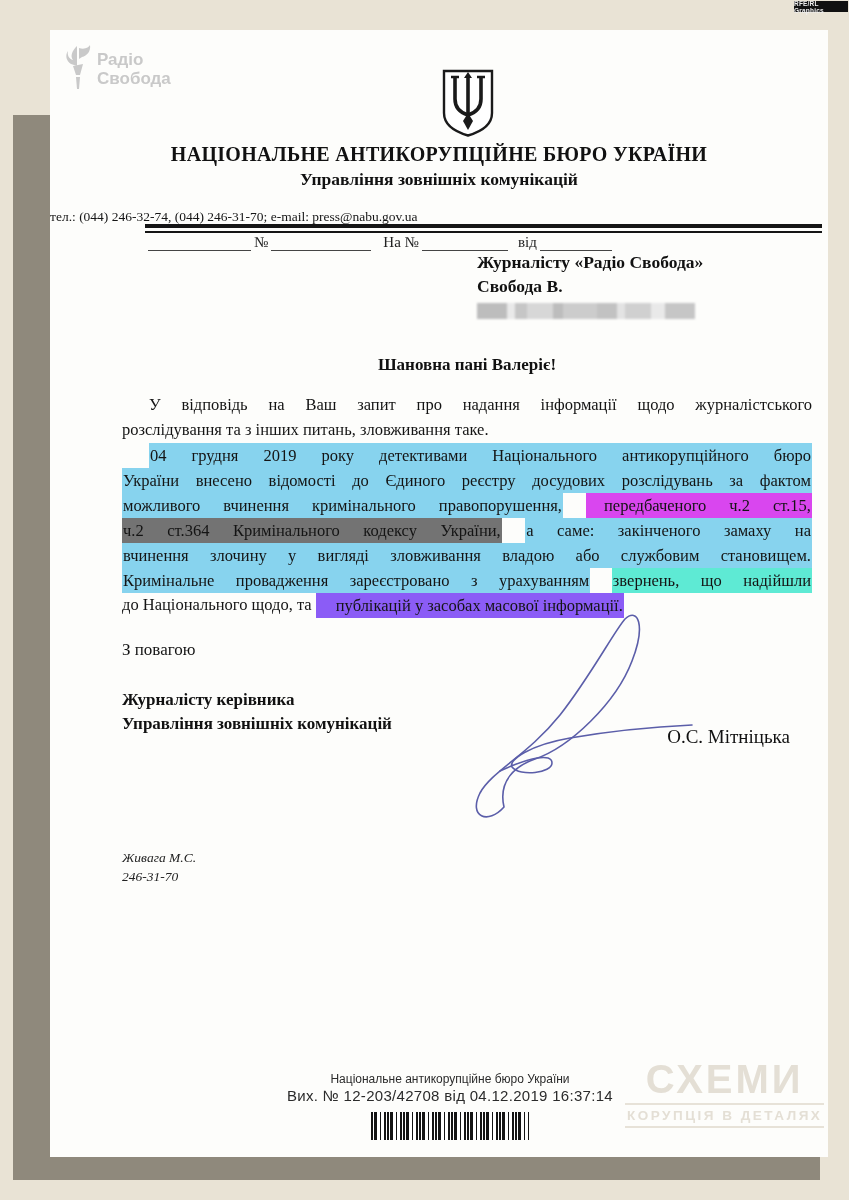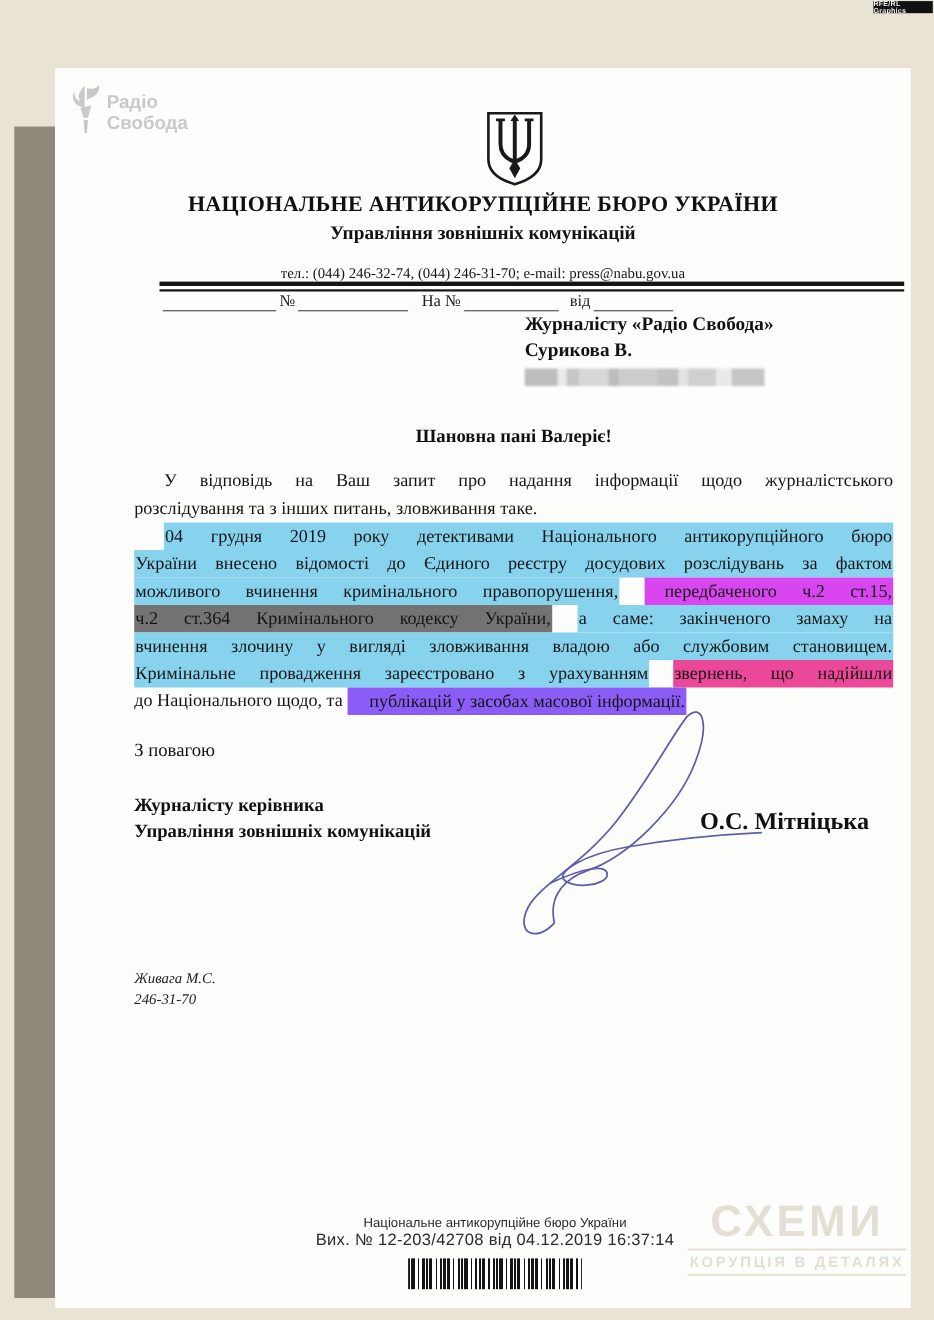--- a/index.html
+++ b/index.html
@@ -1,35 +1,35 @@
 <!DOCTYPE html>
 <html><head>
 <meta charset="utf-8">
 <style>
   html,body{margin:0;padding:0;}
   #canvas{
     position:relative;width:849px;height:1200px;overflow:hidden;
     background:#e9e3d5;font-family:"Liberation Serif",serif;
   }
   .shadow{position:absolute;left:13px;top:115px;width:807px;height:1065px;background:#8f897c;}
-  .page{position:absolute;left:50px;top:30px;width:778px;height:1127px;background:#fdfdfb;margin-top:32px;}
+  .page{position:absolute;left:50px;top:30px;width:778px;height:1127px;background:#fdfdfb;}
   .rfe-tag{position:absolute;left:794px;top:1px;width:54px;height:11px;background:#111;
     color:#efefef;font-family:"Liberation Sans",sans-serif;font-size:6.5px;font-weight:bold;
     display:flex;align-items:center;justify-content:center;letter-spacing:.2px;}
   
   .rs-logo{position:absolute;left:15px;top:15px;display:flex;align-items:center;gap:6px;color:#c9c9c9;}
   .rs-logo .txt{font-family:"Liberation Sans",sans-serif;font-weight:bold;font-size:17px;line-height:19px;}
   
   .emblem{position:absolute;left:390px;top:38px;}
   .org-name{position:absolute;left:0;top:113px;width:778px;text-align:center;
     font-weight:bold;font-size:20px;color:#111;letter-spacing:.3px;}
   .dept{position:absolute;left:0;top:139px;width:778px;text-align:center;
     font-weight:bold;font-size:17.5px;color:#111;}
   .addr1{position:absolute;left:0;top:162px;width:778px;text-align:center;font-size:13.5px;color:#151515;}
-  .addr2{position:absolute;left:0;top:179px;width:778px;text-align:center;font-size:13.5px;color:#151515;}
+  .addr2{position:absolute;left:0;top:179px;width:778px;font-size:13.5px;color:#151515;}
   .dbl-rule{position:absolute;left:95px;top:194px;width:677px;height:3px;
     border-top:4px solid #151515;border-bottom:2px solid #151515;}
   
   .ref-row{position:absolute;left:98px;top:204px;width:540px;display:flex;align-items:flex-end;
     font-size:15px;color:#222;}
   .blank{display:inline-block;border-bottom:1px solid #444;height:16px;}
   .ref-row .lbl{margin:0 3px;}
   
   .recipient{position:absolute;left:427px;top:220px;font-weight:bold;font-size:17.5px;color:#111;line-height:24px;}
   .redact{margin-top:5px;width:218px;height:16px;display:flex;filter:blur(1.2px);}
@@ -39,21 +39,21 @@
     font-weight:bold;font-size:17px;color:#111;}
   .bodytext{position:absolute;left:72px;top:362px;width:690px;font-size:16.5px;color:#141414;}
   .bline{line-height:25px;text-align:justify;text-align-last:justify;white-space:normal;}
   .bline.noj{text-align-last:left;}
   .bline .ind{display:inline-block;width:27px;}
   .hl{padding:2.5px 1px 3.5px 1px;}
   .p-gap{height:0px;}
   
   .regards{position:absolute;left:72px;top:610px;font-size:17px;color:#141414;}
   .post{position:absolute;left:72px;top:658px;font-weight:bold;font-size:17px;line-height:24px;color:#111;}
-  .signer{position:absolute;right:38px;top:672px;font-weight:bold;font-size:22px;color:#111;}
+  .signer{position:absolute;right:38px;top:696px;font-weight:normal;font-size:19px;color:#111;}
   .sig-svg{position:absolute;left:390px;top:565px;}
   
   .executor{position:absolute;left:72px;top:818px;font-style:italic;font-size:13.5px;line-height:19px;color:#222;}
   
   .stamp{position:absolute;left:230px;top:1042px;width:340px;text-align:center;
     font-family:"Liberation Sans",sans-serif;color:#2b2b2b;}
   .stamp .s1{font-size:12px;}
   .stamp .s2{font-size:15px;margin-top:1px;letter-spacing:.3px;}
   .barcode{margin:8px auto 0 auto;width:158px;height:28px;
     background:repeating-linear-gradient(90deg,#141414 0 2px,#fff 2px 3px,#141414 3px 6px,#fff 6px 9px,#141414 9px 10px,#fff 10px 13px,#141414 13px 15px,#fff 15px 16px);}
@@ -114,21 +114,21 @@
       <span class="lbl">№</span>
       <span class="blank" style="width:100px"></span>
       <span class="lbl" style="margin-left:12px">На №</span>
       <span class="blank" style="width:86px"></span>
       <span class="lbl" style="margin-left:10px">від</span>
       <span class="blank" style="width:72px"></span>
     </div>
 
     <div class="recipient">
       <div>Журналісту «Радіо Свобода»</div>
-      <div>Сурикова В.</div>
+      <div>Свобода В.</div>
       <div class="redact">
         <i style="width:30px;background:#bdbdbd"></i>
           <i style="width:8px;background:#e9e9e9"></i>
         <i style="width:12px;background:#c6c6c6"></i>
           <i style="width:26px;background:#d7d7d7"></i>
         <i style="width:10px;background:#bdbdbd"></i>
           <i style="width:34px;background:#cccccc"></i>
         <i style="width:20px;background:#c2c2c2"></i>
           <i style="width:8px;background:#e3e3e3"></i>
         <i style="width:26px;background:#d0d0d0"></i>
@@ -141,21 +141,21 @@
 
     <div class="bodytext" id="bodytext">
         <div class="bline"><span class="ind"></span><span>У відповідь на Ваш запит про надання інформації щодо журналістського</span></div>
         <div class="bline noj"><span>розслідування та з інших питань, зловживання таке.</span></div>
         <div class="p-gap"></div>
         <div class="bline"><span class="ind"></span><span class="hl" style="background: rgb(135, 211, 238);">04 грудня 2019 року детективами Національного антикорупційного бюро</span></div>
         <div class="bline"><span class="hl" style="background: rgb(135, 211, 238);">України внесено відомості до Єдиного реєстру досудових розслідувань за фактом</span></div>
         <div class="bline"><span class="hl" style="background: rgb(135, 211, 238);">можливого вчинення кримінального правопорушення,</span> <span class="hl" style="background: #d946ef; padding-left: 18px;">передбаченого ч.2 ст.15,</span></div>
         <div class="bline"><span class="hl" style="background: #737373;">ч.2 ст.364 Кримінального кодексу України,</span> <span class="hl" style="background: rgb(135, 211, 238);">а саме: закінченого замаху на</span></div>
         <div class="bline"><span class="hl" style="background: rgb(135, 211, 238);">вчинення злочину у вигляді зловживання владою або службовим становищем.</span></div>
-        <div class="bline"><span class="hl" style="background: rgb(135, 211, 238);">Кримінальне провадження зареєстровано з урахуванням</span> <span class="hl" style="background: #ec4899;">звернень, що надійшли</span></div>
+        <div class="bline"><span class="hl" style="background: rgb(135, 211, 238);">Кримінальне провадження зареєстровано з урахуванням</span> <span class="hl" style="background: #5eead4;">звернень, що надійшли</span></div>
         <div class="bline noj"><span>до Національного щодо, та</span> <span class="hl" style="background: #8b5cf6; padding-left: 20px;">публікацій у засобах масової інформації.</span></div>
       </div>
 
     <div class="regards">З повагою</div>
     <div class="post">
       <div>Журналісту керівника</div>
       <div>Управління зовнішніх комунікацій</div>
     </div>
     <div class="signer">О.С. Мітніцька</div>
 

